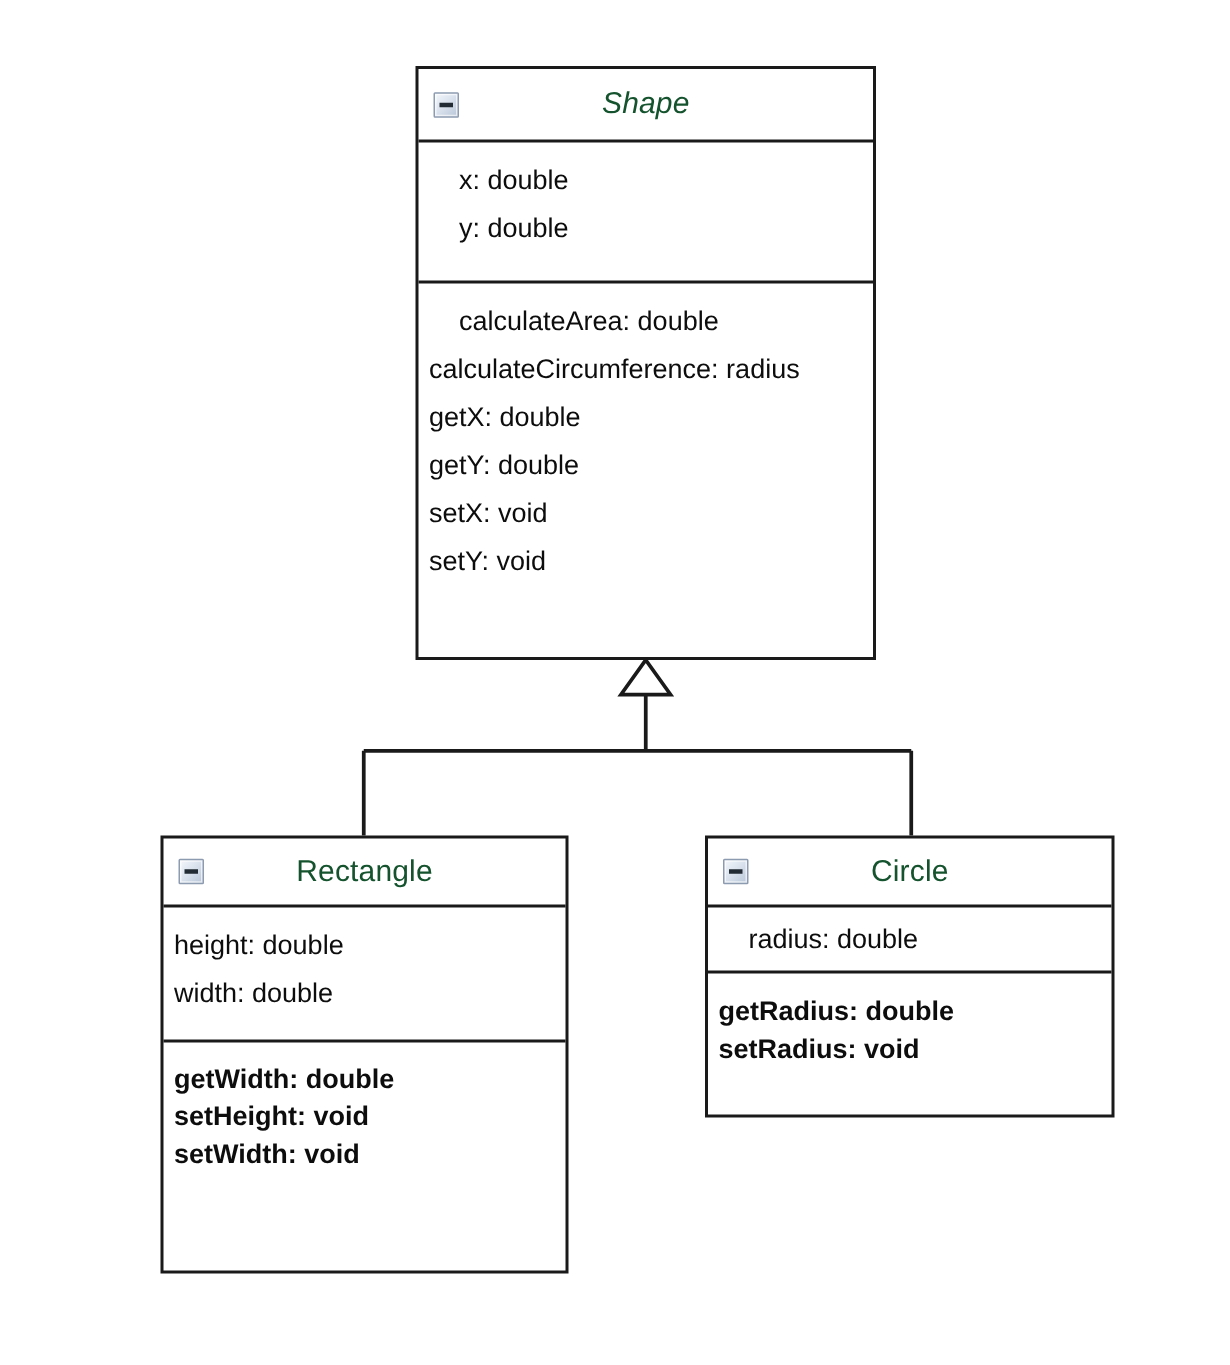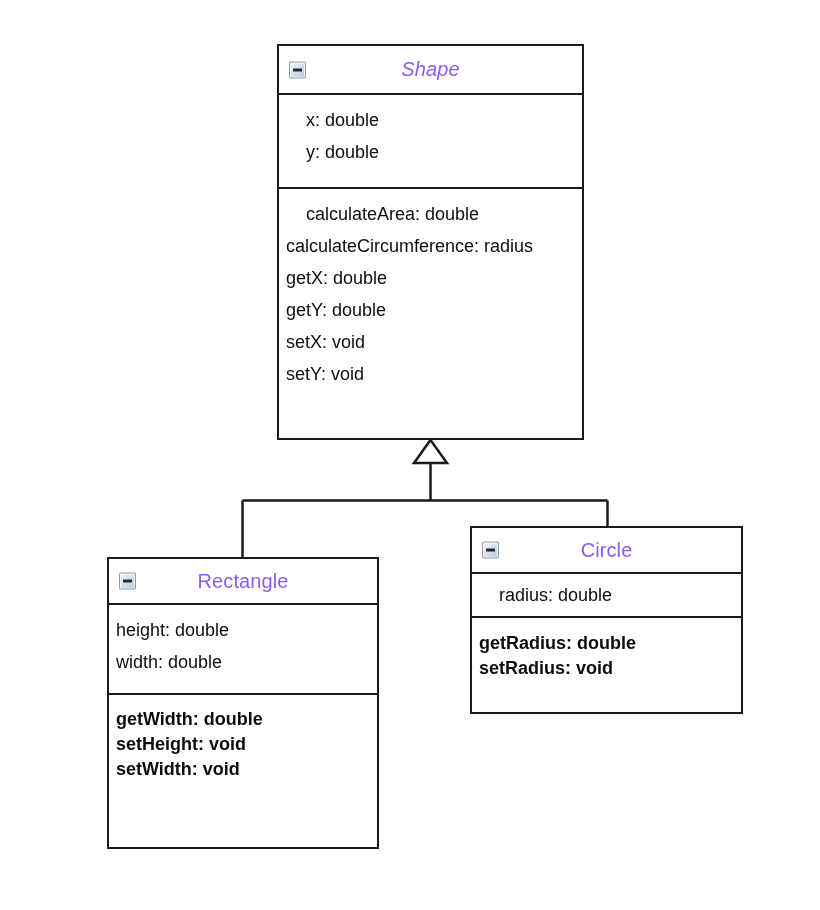--- a/index.html
+++ b/index.html
@@ -43,21 +43,21 @@
     position: relative;
     border-bottom: 2px solid #1a1a1a;
     display: flex;
     align-items: center;
     justify-content: center;
     flex: 0 0 auto;
   }
 
   .uml-title {
     font-size: 20px;
-    color: #8b5cf6;
+    color: #14532d;
     letter-spacing: 0.1px;
     text-align: center;
     white-space: nowrap;
   }
   .uml-title.abstract {
     font-style: italic;
   }
 
   
   .collapse-icon {
@@ -162,21 +162,21 @@
       <div class="uml-member">width: double</div>
     </div>
 
     <div class="uml-compartment methods sp-tight" style="flex:1 1 auto; padding-top:11px;">
       <div class="uml-member">getWidth: double</div>
       <div class="uml-member">setHeight: void</div>
       <div class="uml-member">setWidth: void</div>
     </div>
   </div>
 
-  <div class="uml-class sp-wide" style="left:470px; top:526px; width:273px; height:188px;">
+  <div class="uml-class sp-wide" style="left:470px; top:557px; width:273px; height:188px;">
 
     <div class="uml-header" style="height:46px;">
       <span class="collapse-icon"></span>
       <span class="uml-title">Circle</span>
     </div>
 
     <div class="uml-compartment attributes" style="height:44px; padding-top:12px;">
       <div class="uml-member indent" style="margin:0;">radius: double</div>
     </div>
 

